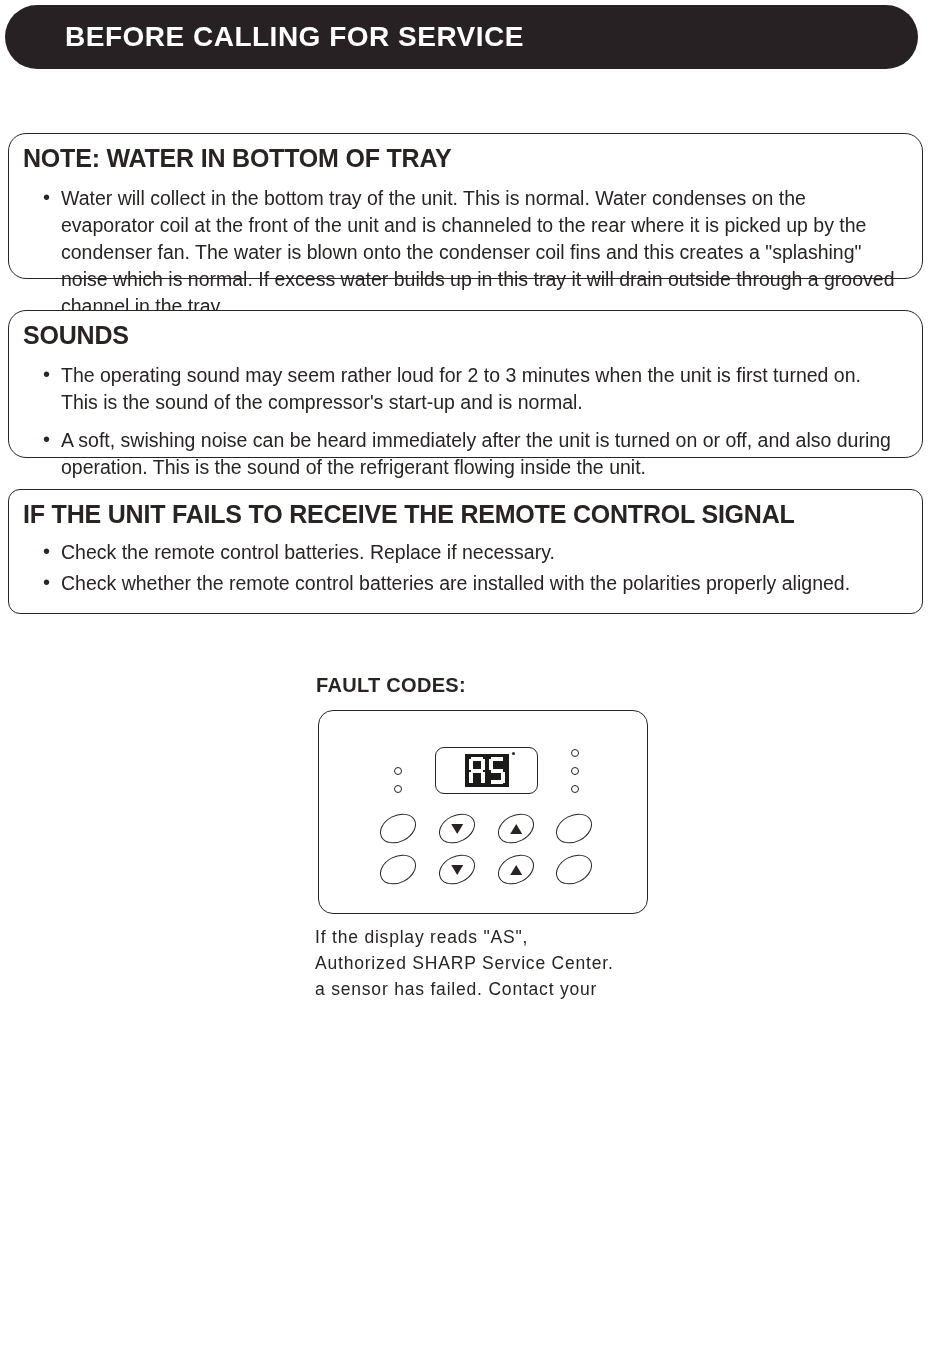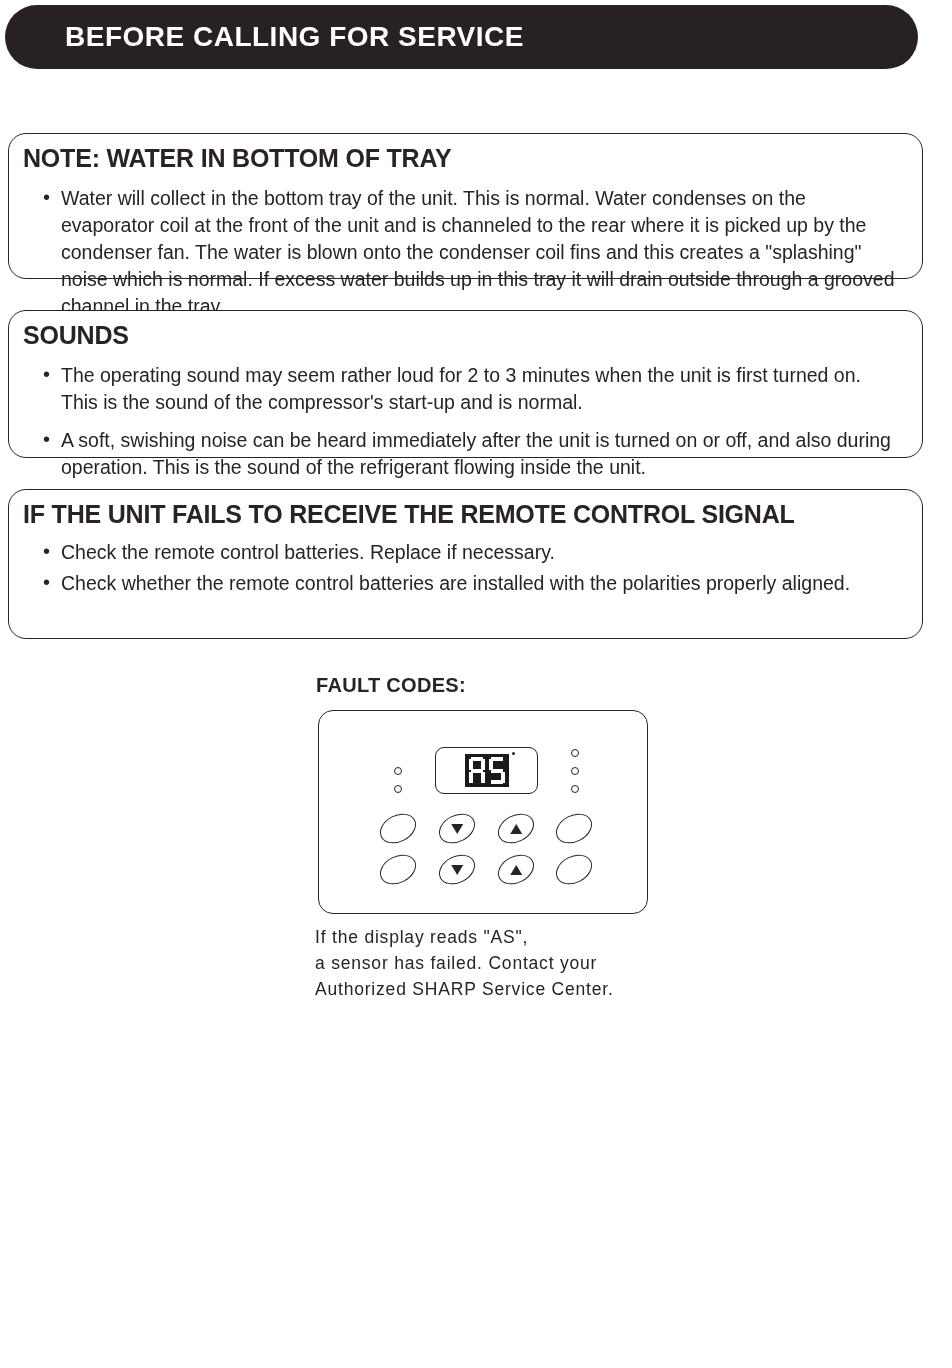--- a/index.html
+++ b/index.html
@@ -14,21 +14,21 @@
   }
   .pill h1{margin:0 0 0 60px;color:#ffffff;font-size:28px;font-weight:bold;letter-spacing:0.5px;}
 
   
   .notebox{
     position:absolute;left:8px;width:915px;box-sizing:border-box;
     border:1.8px solid #292323;border-radius:18px;padding:8px 12px 20px 14px;background:#fff;
   }
   #box-note{top:133px;height:146px;}
   #box-sounds{top:310px;height:148px;}
-  #box-remote{top:489px;height:150px;}
+  #box-remote{top:489px;height:125px;border-radius:12px;}
   .notebox h2{margin:2px 0 7px 0;font-size:25px;font-weight:bold;letter-spacing:-0.2px;color:#292323;}
   .notebox ul{margin:12px;padding:0 0 0 26px;list-style:none;font-size:19.5px;line-height:27px;}
   .notebox li{position:relative;}
   .notebox li::before{content:"\2022";position:absolute;left:-18px;top:-1px;font-size:20px;}
   .notebox li + li{margin-top:11px;}
   #box-remote ul{line-height:22px;}
   #box-remote li + li{margin-top:9px;}
 
   
   .fault-label{position:absolute;left:316px;top:674px;margin:0;font-size:20px;font-weight:bold;letter-spacing:0.3px;}
@@ -143,17 +143,17 @@
     <span class="tri-down"></span>
   </div>
   <div class="btn" style="left:178px;top:145px;">
     <span class="tri-up"></span>
   </div>
   <div class="btn" style="left:236px;top:145px;"></div>
 </div>
 
 <div class="caption">
   <div>If the display reads "AS",</div>
+  <div>Authorized SHARP Service Center.</div>
   <div>a sensor has failed. Contact your</div>
-  <div>Authorized SHARP Service Center.</div>
 </div>
 
 <div class="pagenum">19</div>
 
 </body></html>

